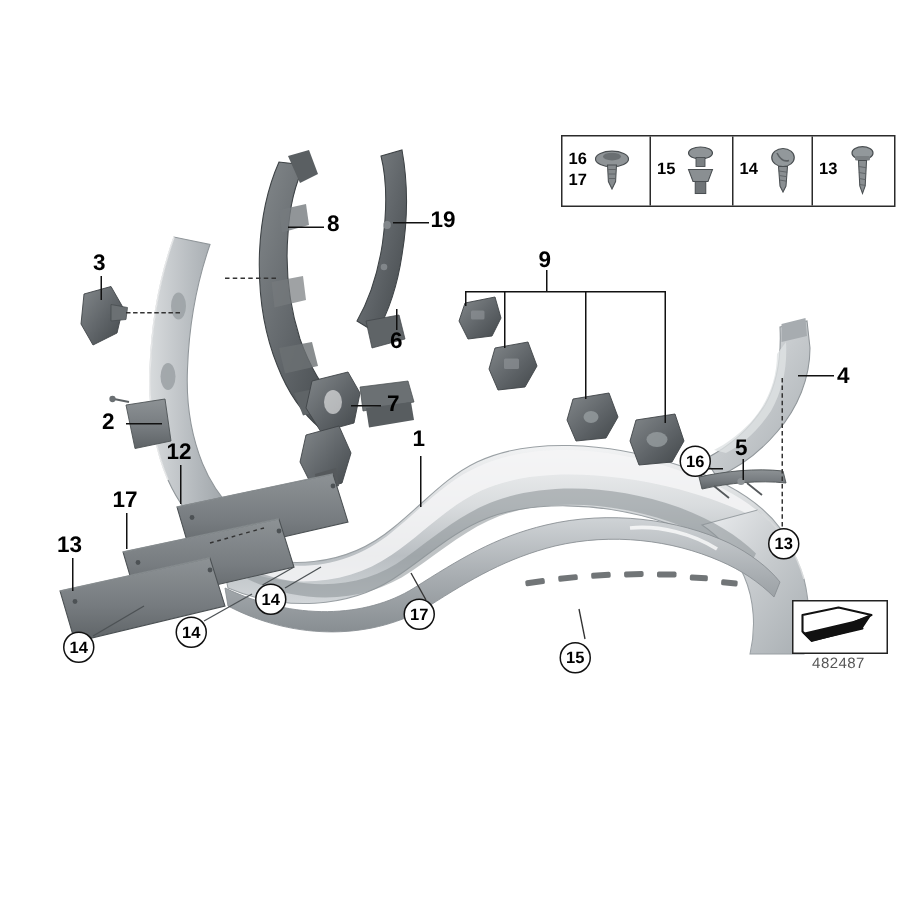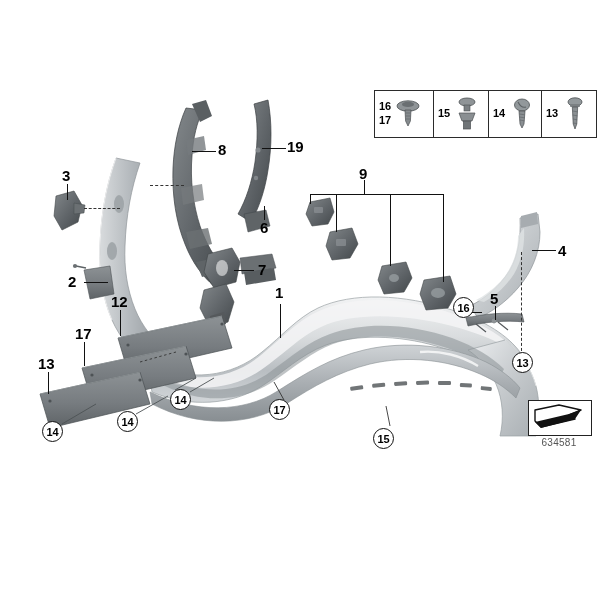--- a/index.html
+++ b/index.html
@@ -359,20 +359,20 @@
       </div>
     </div>
   </div>
 
   <div id="refbox">
     <svg width="60" height="32" viewBox="0 0 60 32">
       <path d="M6,16 L6,9 L30,4 L52,9 L40,14 L46,18 L12,26 L6,20 Z" fill="#ffffff" stroke="#111" stroke-width="1.4" stroke-linejoin="round"></path>
       <path d="M6,21 L40,13 L52,9 L46,18 L12,27 Z" fill="#111"></path>
     </svg>
   </div>
-  <div id="refnum">634581</div>
+  <div id="refnum">482487</div>
 
   <div id="footer">
     
     
   </div>
 
 </div>
 
 </body></html>

